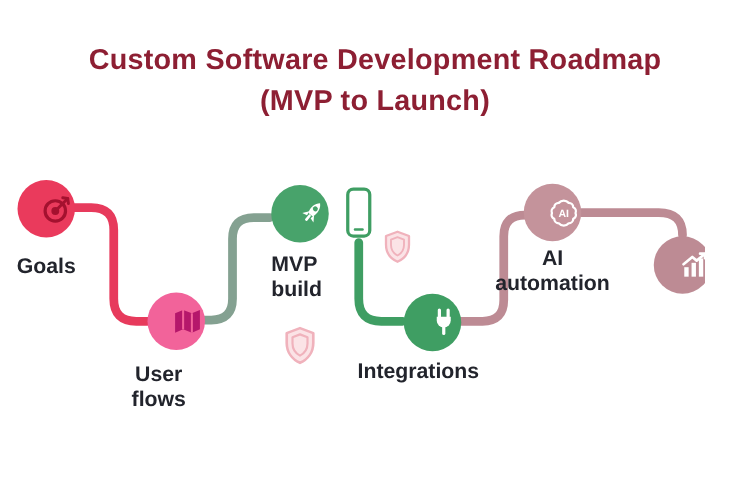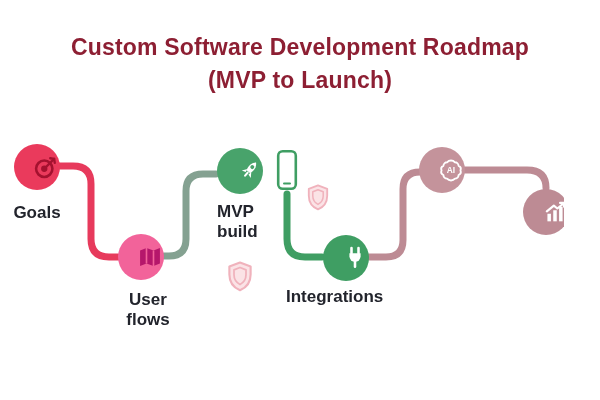--- a/index.html
+++ b/index.html
@@ -32,21 +32,21 @@
   .node-mvp-build    { left:217px; top:148px; background:var(--mvp_build); }
   .node-integrations { left:323px; top:235px; background:var(--integrations); }
   .node-ai           { left:419px; top:147px; background:var(--ai_automation); }
   .node-launch       { left:523px; top:189px; background:var(--launch_improve); }
 
   .label {
     position:absolute; font-weight:bold; font-size:17px;
     color:var(--label); line-height:20px;
   }
   .label-goals        { left:0px;   top:203px; width:74px;  text-align:center; }
-  .label-user-flows   { left:118px; top:290px; width:60px;  text-align:center; }
+  .label-user-flows   { left:97px; top:290px; width:60px;  text-align:center; }
   .label-mvp-build    { left:217px; top:202px; width:60px;  text-align:left; }
   .label-integrations { left:286px; top:287px; width:120px; text-align:left; }
   .label-ai           { left:392px; top:197px; width:100px; text-align:center; }
   .label-launch       { left:496px; top:271px; width:100px; text-align:center; }
 
   .deco { position:absolute; }
   .deco-phone   { left:276px; top:149px; width:22px; height:42px; }
   .deco-shield1 { left:305px; top:183px; width:26px; height:29px; }
   .deco-shield2 { left:225px; top:260px; width:30px; height:33px; }
 </style>
@@ -107,20 +107,21 @@
     </svg>
   </div>
   <div class="label label-integrations">Integrations</div>
 
   <div class="node node-ai">
     <svg viewBox="0 0 24 24">
       <path d="M8.6 5.4 a3.1 3.1 0 0 0 -3.1 3 a3.1 3.1 0 0 0 -1.6 4 a3.1 3.1 0 0 0 1.6 4 a3.1 3.1 0 0 0 3.1 3 a4.5 4.5 0 0 0 6.8 0 a3.1 3.1 0 0 0 3.1 -3 a3.1 3.1 0 0 0 1.6 -4 a3.1 3.1 0 0 0 -1.6 -4 a3.1 3.1 0 0 0 -3.1 -3 a4.5 4.5 0 0 0 -6.8 0 Z" fill="none" stroke="var(--icon_on_dark)" stroke-width="1.6" stroke-linejoin="round"></path>
       <text x="12" y="14.8" text-anchor="middle" font-size="7.2" font-weight="bold" fill="var(--icon_on_dark)">AI</text>
     </svg>
   </div>
+  <div class="label label-ai">AI automation</div>
 
   <div class="node node-launch">
     <svg viewBox="0 0 24 24">
       <rect x="5.5" y="13.5" width="3" height="6.5" fill="var(--icon_on_dark)"></rect>
       <rect x="10.5" y="10.5" width="3" height="9.5" fill="var(--icon_on_dark)"></rect>
       <rect x="15.5" y="7.5" width="3" height="12.5" fill="var(--icon_on_dark)"></rect>
       <path d="M5 11.5 L11 6.5 L14 9 L19.5 4.5" stroke="var(--icon_on_dark)" stroke-width="1.8" fill="none" stroke-linecap="round" stroke-linejoin="round"></path>
       <path d="M16.3 4.2 H19.7 V7.4" stroke="var(--icon_on_dark)" stroke-width="1.8" fill="none" stroke-linecap="round" stroke-linejoin="round"></path>
     </svg>
   </div>

